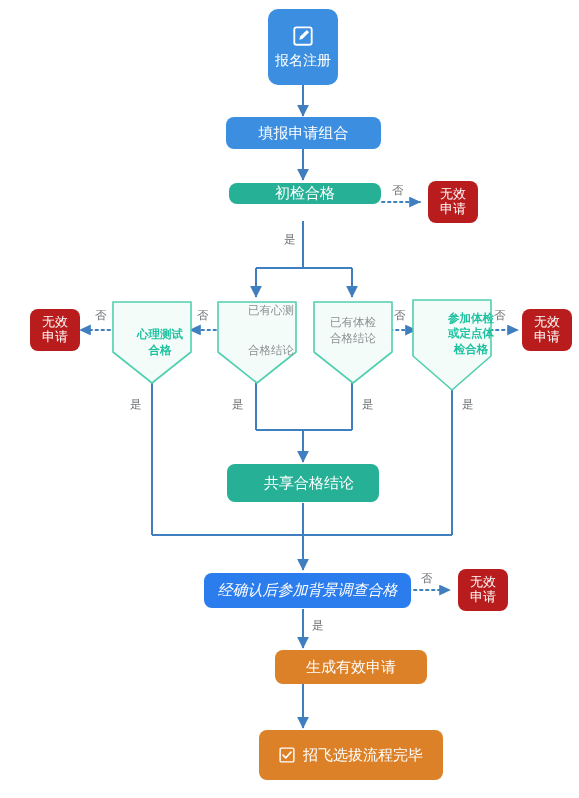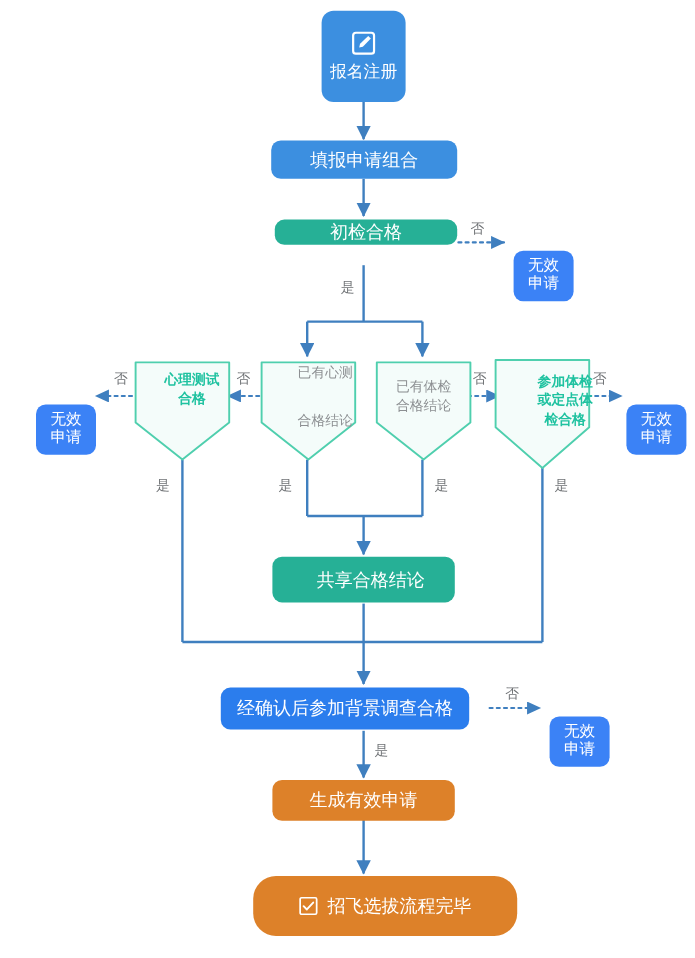--- a/index.html
+++ b/index.html
@@ -49,28 +49,28 @@
   }
   .teal-box {
     background: #26b096;
     border-radius: 8px;
     font-size: 15px;
   }
   .orange-box {
     background: #dd8129;
     border-radius: 8px;
     font-size: 15px;
+    margin-left: 48px;
   }
   .gray-box {
-    background: #3b82f6;
+    background: #b91c1c;
     border-radius: 8px;
     font-size: 13px;
     flex-direction: column;
     line-height: 1.15;
-    margin-top: 28px;
   }
   .start-box {
     background: #3c8fe0;
     border-radius: 10px;
     flex-direction: column;
     font-size: 14px;
   }
   .start-icon {
     width: 22px;
     height: 22px;
@@ -198,21 +198,21 @@
   <div class="node gray-box" style="left:30px; top:309px; width:50px; height:42px;">
     <span>无效</span>
     <span>申请</span>
   </div>
 
   <div class="node gray-box" style="left:522px; top:309px; width:50px; height:42px;">
     <span>无效</span>
     <span>申请</span>
   </div>
 
-  <div class="pent-label teal-text" style="left:113px; top:304px; width:94px; height:42px;">
+  <div class="pent-label teal-text" style="left:113px; top:322px; width:94px; height:42px;">
     <span>心理测试</span>
     <span>合格</span>
   </div>
 
   <div class="pent-label gray-text" style="left:232px; top:310px; width:78px; height:42px;gap:24px;">
     <span>已有心测</span>
     <span>合格结论</span>
   </div>
 
   <div class="pent-label gray-text" style="left:314px; top:310px; width:78px; height:42px;">
@@ -223,34 +223,34 @@
   <div class="pent-label teal-text" style="left:432px; top:305px; width:78px; height:58px;">
     <span>参加体检</span>
     <span>或定点体</span>
     <span>检合格</span>
   </div>
 
   <div class="node teal-box" style="left:227px; top:464px; width:152px; height:38px;padding-left:12px;">
     <span>共享合格结论</span>
   </div>
 
-  <div class="node blue-box-alt" style="left:184px; top:573px; width:207px; height:35px;">
+  <div class="node blue-box-alt" style="left:204px; top:573px; width:207px; height:35px;font-style:italic;">
     <span>经确认后参加背景调查合格</span>
   </div>
 
   <div class="node gray-box" style="left:458px; top:569px; width:50px; height:42px;">
     <span>无效</span>
     <span>申请</span>
   </div>
 
   <div class="node orange-box" style="left:227px; top:650px; width:152px; height:34px;">
     <span>生成有效申请</span>
   </div>
 
-  <div class="node orange-box" style="left:211px; top:730px; width:220px; height:50px;border-radius:19px;">
+  <div class="node orange-box" style="left:211px; top:730px; width:184px; height:50px;">
     <div class="hrow">
       <svg class="check-icon" viewBox="0 0 20 20">
         <rect x="1.4" y="1.4" width="17.2" height="17.2" rx="1.5" fill="none" stroke="#ffffff" stroke-width="1.8"></rect>
         <path d="M5 10.2 L8.4 13.6 L15 6.4" fill="none" stroke="#ffffff" stroke-width="2" stroke-linecap="round" stroke-linejoin="round"></path>
       </svg>
       <span>招飞选拔流程完毕</span>
     </div>
   </div>
 
   <div class="edge-label" style="left:392px; top:183px;">否</div>

